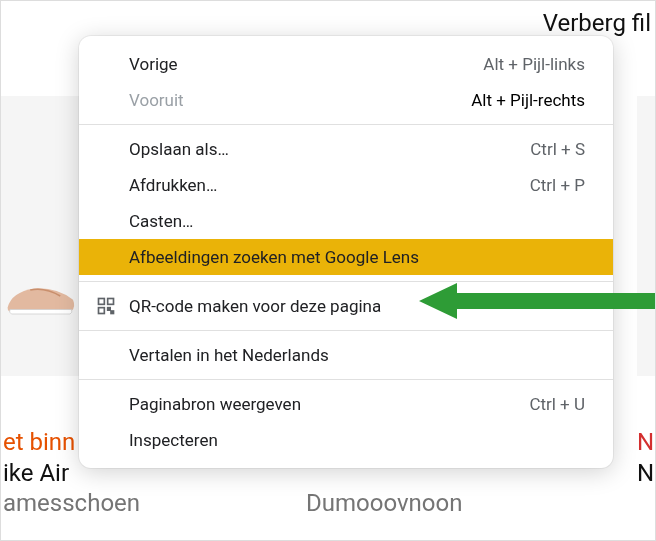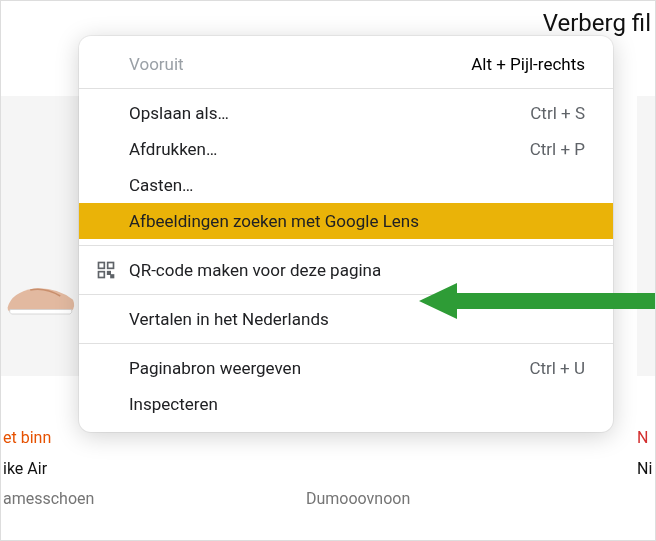--- a/index.html
+++ b/index.html
@@ -32,21 +32,21 @@
   .bg-left { left: 0; top: 95px; width: 80px; }
   .bg-right { left: 636px; top: 95px; width: 20px; }
   .shoe {
     position: absolute;
     left: 3px; top: 260px;
     width: 75px; height: 70px;
   }
   .shoe svg { width: 100%; height: 100%; }
   .bg-text {
     position: absolute;
-    font-size: 16px;
+    font-size: 24px;
     white-space: nowrap;
   }
   .t1 { left: 2px; top: 427px; color: #e65100; }
   .t2 { left: 2px; top: 458px; color: #111; }
   .t3 { left: 2px; top: 488px; color: #757575; }
   .t4 { left: 305px; top: 488px; color: #757575; }
   .t5 { left: 636px; top: 427px; color: #d32f2f; }
   .t6 { left: 636px; top: 458px; color: #111; }
 
   .context-menu {
@@ -128,20 +128,24 @@
 
 <div class="bg-text t1">et binn</div>
 <div class="bg-text t2">ike Air</div>
 <div class="bg-text t3">amesschoen</div>
 <div class="bg-text t4">Dumooovnoon</div>
 <div class="bg-text t5">N</div>
 <div class="bg-text t6">Ni</div>
 
 <div class="context-menu">
 
+  <div class="menu-item">
+    <span class="menu-label">Vorige</span>
+    <span class="menu-shortcut">Alt + Pijl-links</span>
+  </div>
   <div class="menu-item disabled">
     <span class="menu-label">Vooruit</span>
     <span class="menu-shortcut">Alt + Pijl-rechts</span>
   </div>
 
   <div class="separator"></div>
 
   <div class="menu-item">
     <span class="menu-label">Opslaan als…</span>
     <span class="menu-shortcut">Ctrl + S</span>

